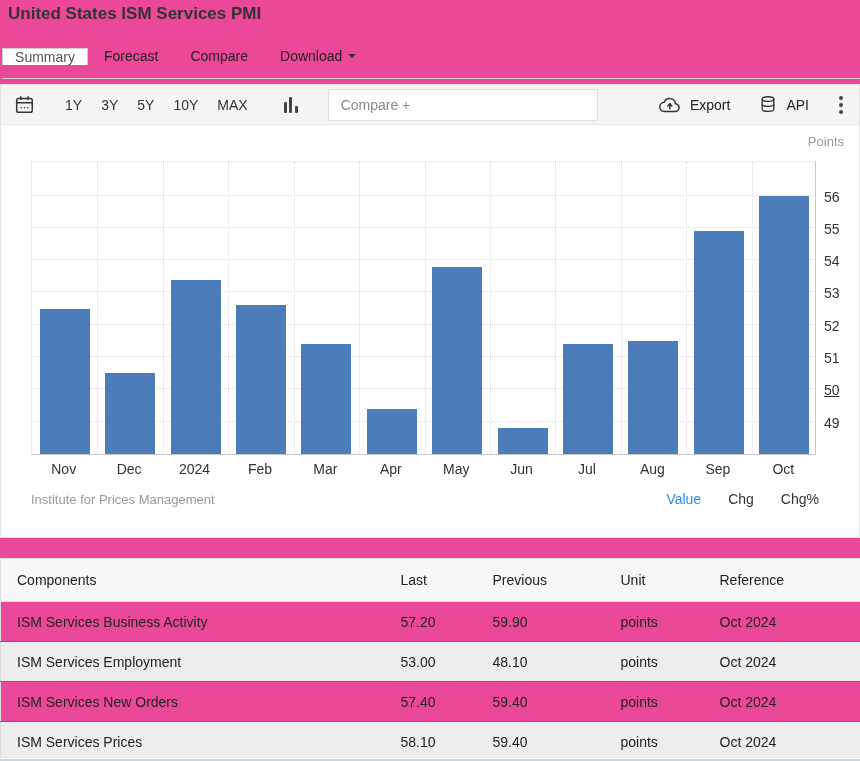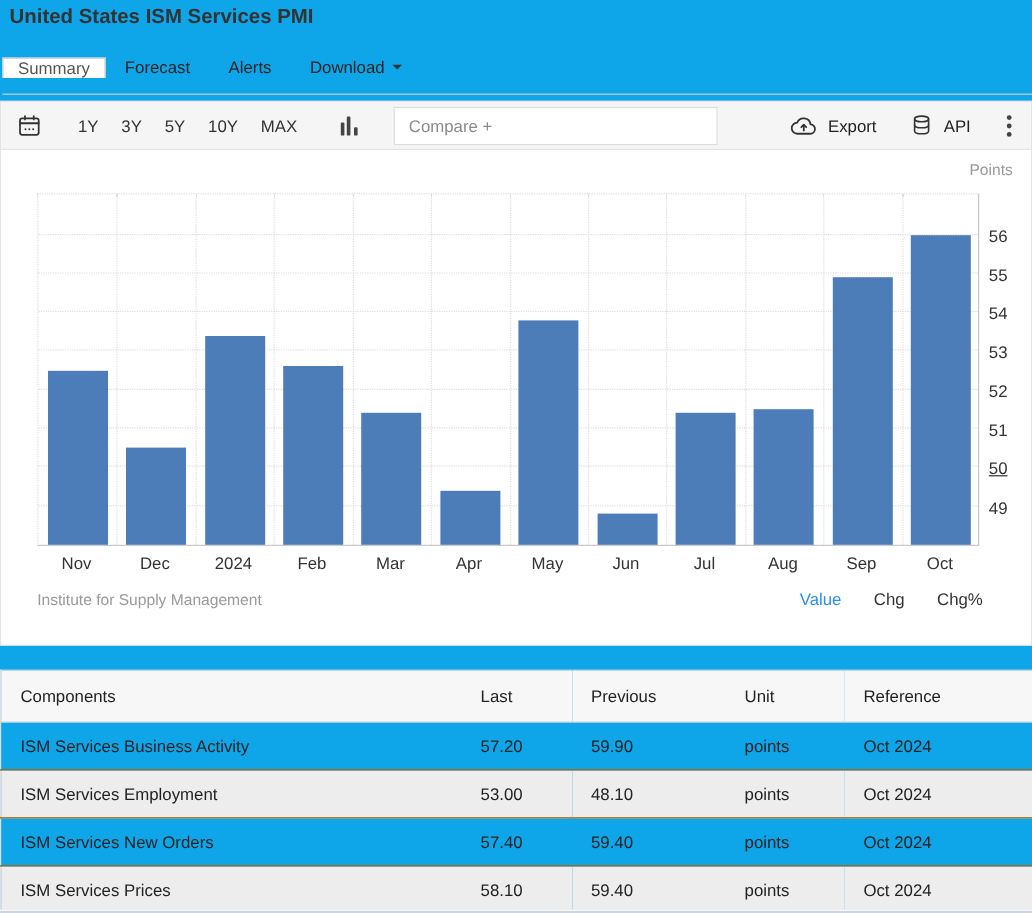--- a/index.html
+++ b/index.html
@@ -1,18 +1,18 @@
 <!DOCTYPE html>
 <html><head>
 <meta charset="utf-8">
 <style>
   * { box-sizing: border-box; margin: 0; padding: 0; }
   html, body { background: #fff; }
   body { font-family: "Liberation Sans", "DejaVu Sans", sans-serif; }
-  .page { position: relative; width: 860px; height: 761px; overflow: hidden; background: #0ea5e9; }
+  .page { position: relative; width: 860px; height: 761px; overflow: hidden; background: #ec4899; }
 
   
   .title { position: absolute; top: 4px; left: 8px; font-size: 17px; font-weight: 700; color: #333; }
 
   
   .tabs { position: absolute; top: 33px; left: 2px; right: 0; height: 46px; display: flex; align-items: center; }
   .tabs::after { content: ""; position: absolute; left: 0; right: 0; bottom: 0; height: 1px; background: #ccc; }
   .tab { position: relative; z-index: 2; display: flex; align-items: center; font-size: 14px; color: #222; padding: 0 16px; cursor: pointer; }
   .tab.active { background: #fff; border: 1px solid #ccc; border-bottom: none; color: #555; width: 86px; justify-content: center; padding: 0; }
   .caret { display: inline-block; width: 0; height: 0; margin-left: 6px; border-left: 4px solid transparent; border-right: 4px solid transparent; border-top: 4px solid #333; }
@@ -74,21 +74,21 @@
   <div class="title">United States ISM Services PMI</div>
 
   <div class="tabs">
     <div class="tab active">
       <span>Summary</span>
     </div>
     <div class="tab">
       <span>Forecast</span>
     </div>
     <div class="tab">
-      <span>Alerts</span>
+      <span>Compare</span>
     </div>
     <div class="tab">
       <span>Download</span>
       <span class="caret"></span>
     </div>
   </div>
 
   <div class="panel">
     <div class="toolbar">
       <button class="icon-btn">
@@ -199,21 +199,21 @@
           <div class="xlabel" style="left: 261.667px; width: 65.4167px;">Mar</div>
           <div class="xlabel" style="left: 327.083px; width: 65.4167px;">Apr</div>
           <div class="xlabel" style="left: 392.5px; width: 65.4167px;">May</div>
           <div class="xlabel" style="left: 457.917px; width: 65.4167px;">Jun</div>
           <div class="xlabel" style="left: 523.333px; width: 65.4167px;">Jul</div>
           <div class="xlabel" style="left: 588.75px; width: 65.4167px;">Aug</div>
           <div class="xlabel" style="left: 654.167px; width: 65.4167px;">Sep</div>
           <div class="xlabel" style="left: 719.583px; width: 65.4167px;">Oct</div>
         </div>
       <div class="chart-footer">
-        <span class="source">Institute for Supply Management</span>
+        <span class="source">Institute for Prices Management</span>
         <div class="series-links">
           <span class="series-link active">Value</span>
           <span class="series-link">Chg</span>
           <span class="series-link">Chg%</span>
         </div>
       </div>
     </div>
   </div>
 
   <div class="table-wrap">

